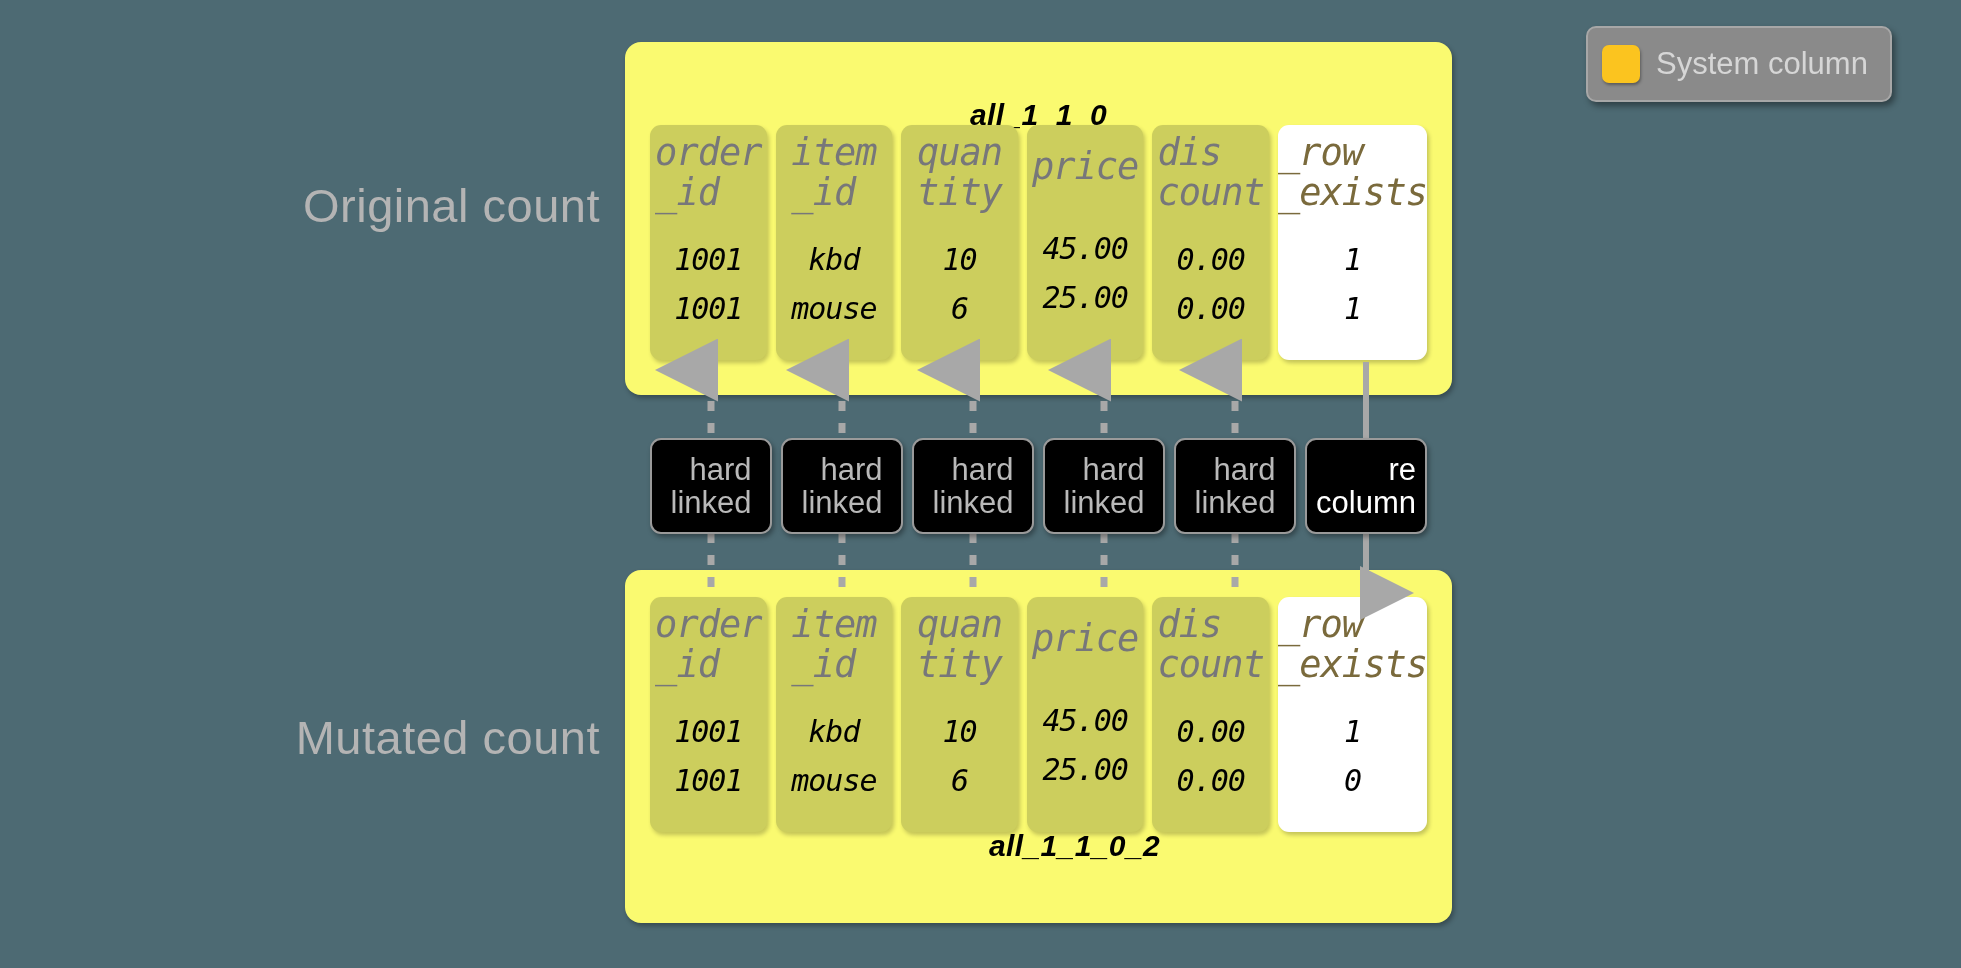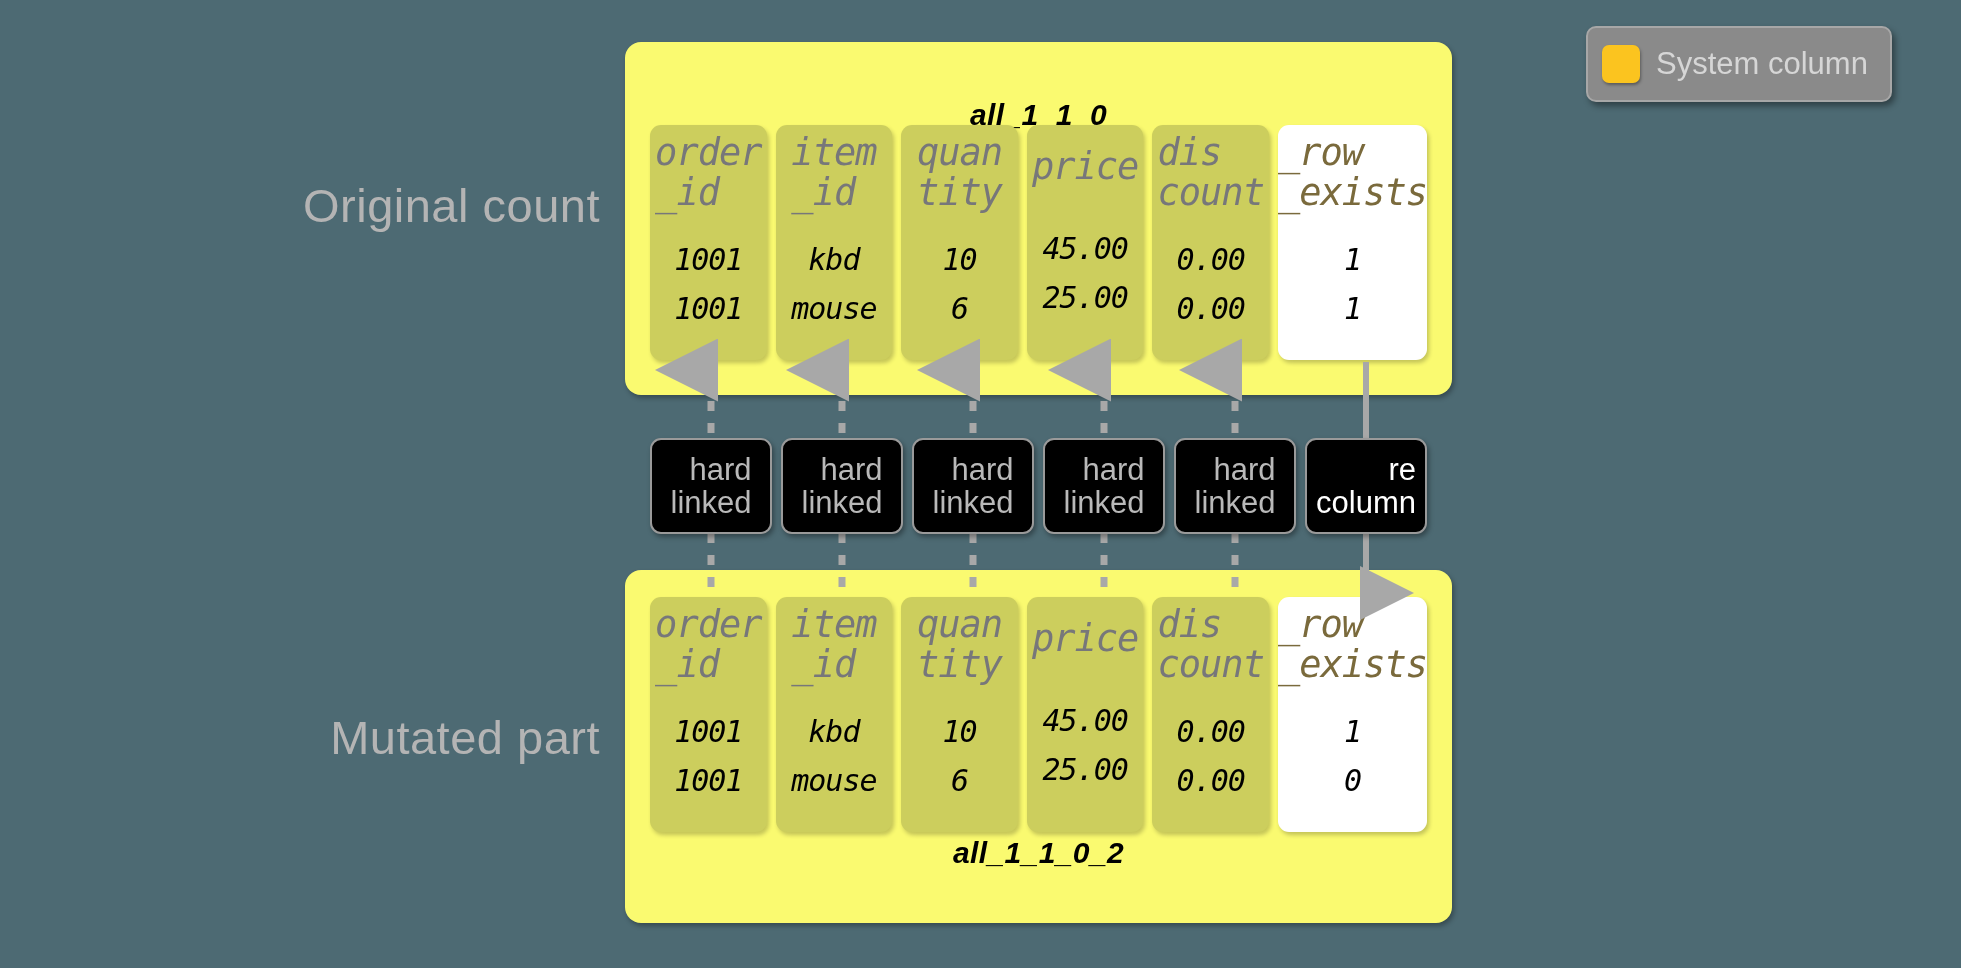--- a/index.html
+++ b/index.html
@@ -54,21 +54,21 @@
     left: 0;
     width: 100%;
     text-align: center;
     color: #000;
     font-size: 30px;
     font-weight: bold;
     letter-spacing: .4px;
     font-family: "Liberation Sans", sans-serif;
   }
   #panel-original .part-title { top: 56px; }
-  #panel-mutated  .part-title { top: 266px; }
+  #panel-mutated  .part-title { top: 259px; margin-left: 36px; }
 
   
   .columns {
     position: absolute;
     display: flex;
     gap: 9px;
     left: 25px;
     width: 777px;
   }
   #panel-original .columns { top: 83px; }
@@ -208,21 +208,21 @@
         <line x1="711" x2="711" stroke="#a8a8a8" y1="587" y2="370" stroke-width="7" stroke-dasharray="10 12" marker-end="url(#arrow-up)"></line>
         <line x1="842" x2="842" stroke="#a8a8a8" y1="587" y2="370" stroke-width="7" stroke-dasharray="10 12" marker-end="url(#arrow-up)"></line>
         <line x1="973" x2="973" stroke="#a8a8a8" y1="587" y2="370" stroke-width="7" stroke-dasharray="10 12" marker-end="url(#arrow-up)"></line>
         <line x1="1104" x2="1104" stroke="#a8a8a8" y1="587" y2="370" stroke-width="7" stroke-dasharray="10 12" marker-end="url(#arrow-up)"></line>
         <line x1="1235" x2="1235" stroke="#a8a8a8" y1="587" y2="370" stroke-width="7" stroke-dasharray="10 12" marker-end="url(#arrow-up)"></line>
         <line x1="1366" x2="1366" stroke="#a8a8a8" y1="362" y2="593" stroke-width="6" marker-end="url(#arrow-down)"></line>
       </g>
   </svg>
 
   <div class="side-caption" id="caption-original">Original count</div>
-  <div class="side-caption" id="caption-mutated">Mutated part</div>
+  <div class="side-caption" id="caption-mutated">Mutated count</div>
 
   <div class="part-panel" id="panel-original">
     <div class="part-title">all_1_1_0</div>
     <div class="columns" id="cols-original">
         <div class="column">
           <div class="col-head">order
 _id</div>
           <div class="col-values">
             <div class="col-value">1001</div>
             <div class="col-value">1001</div>

